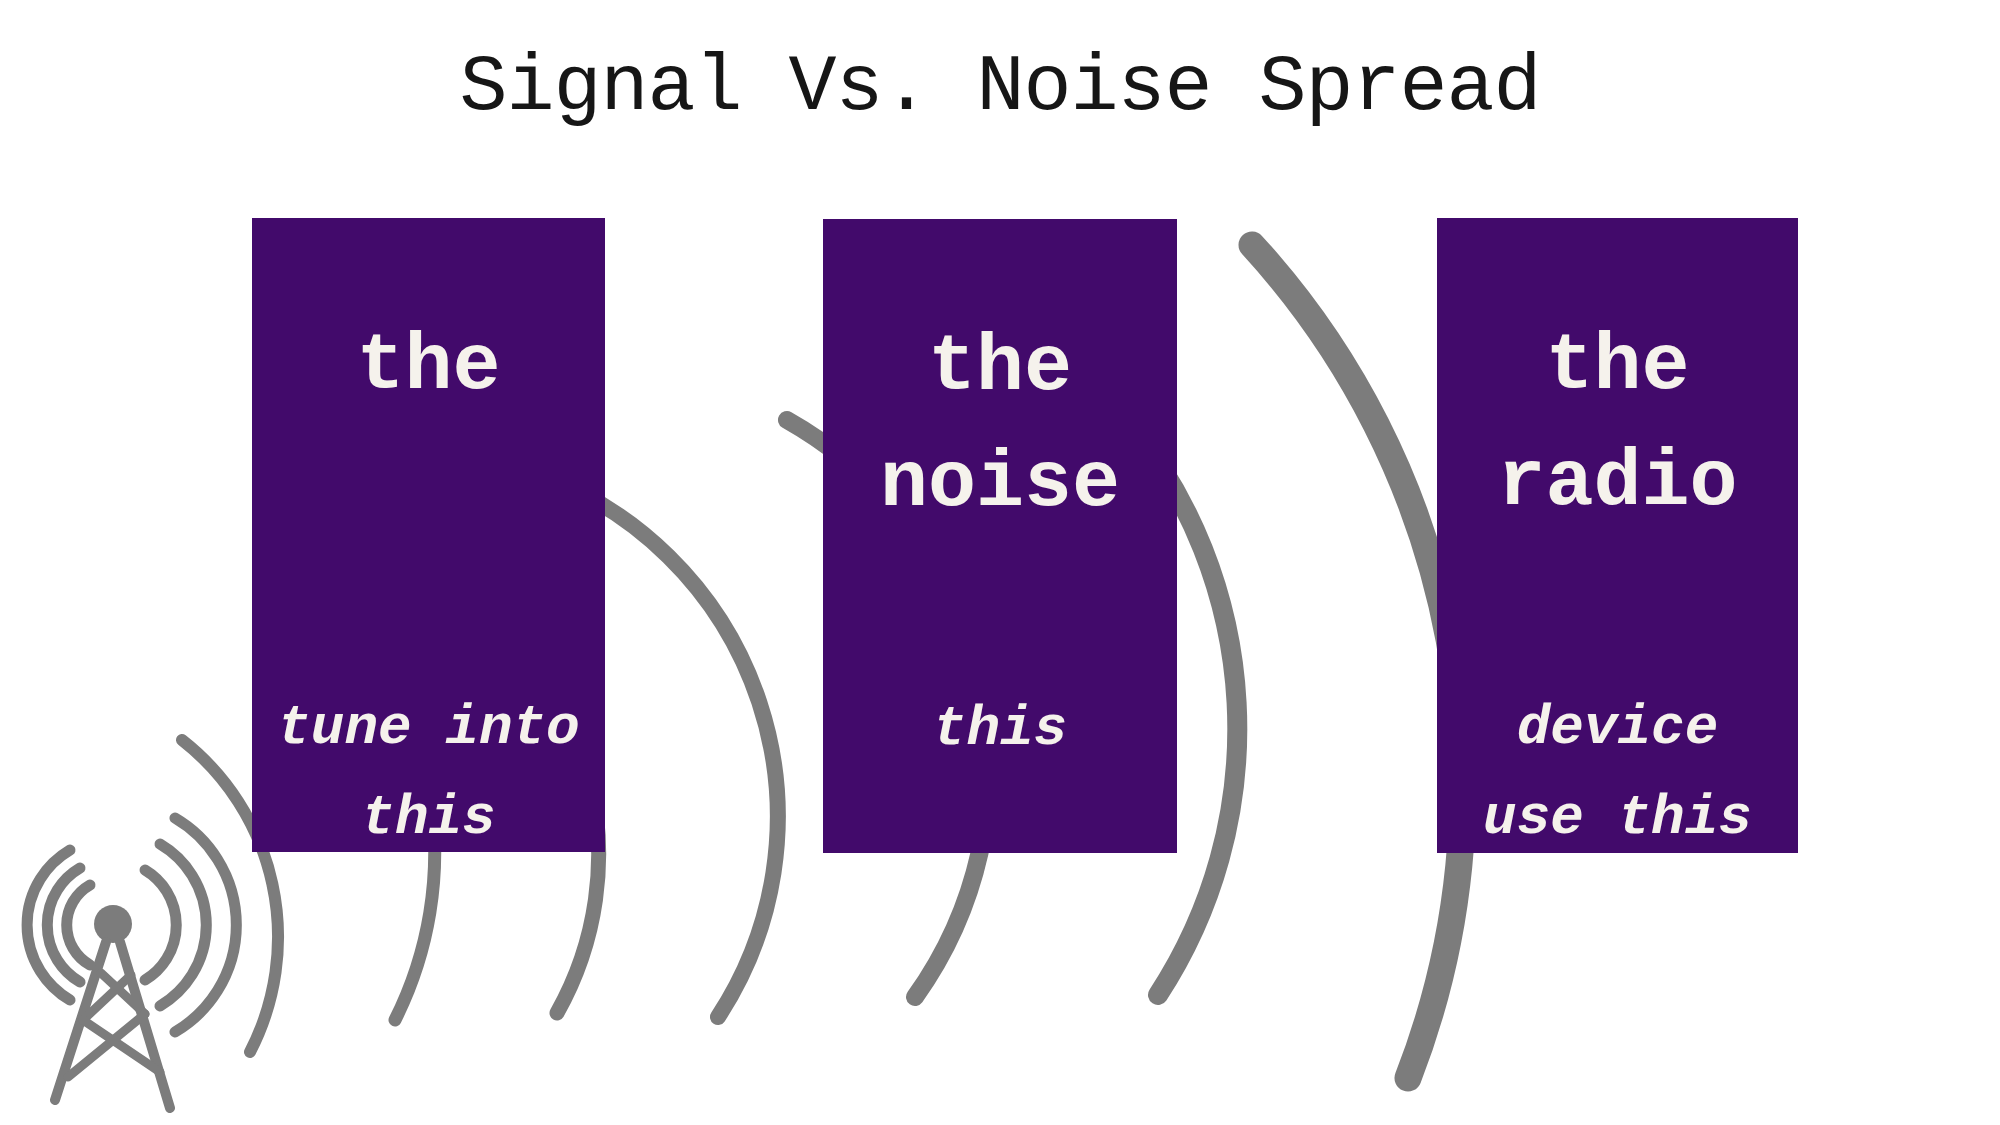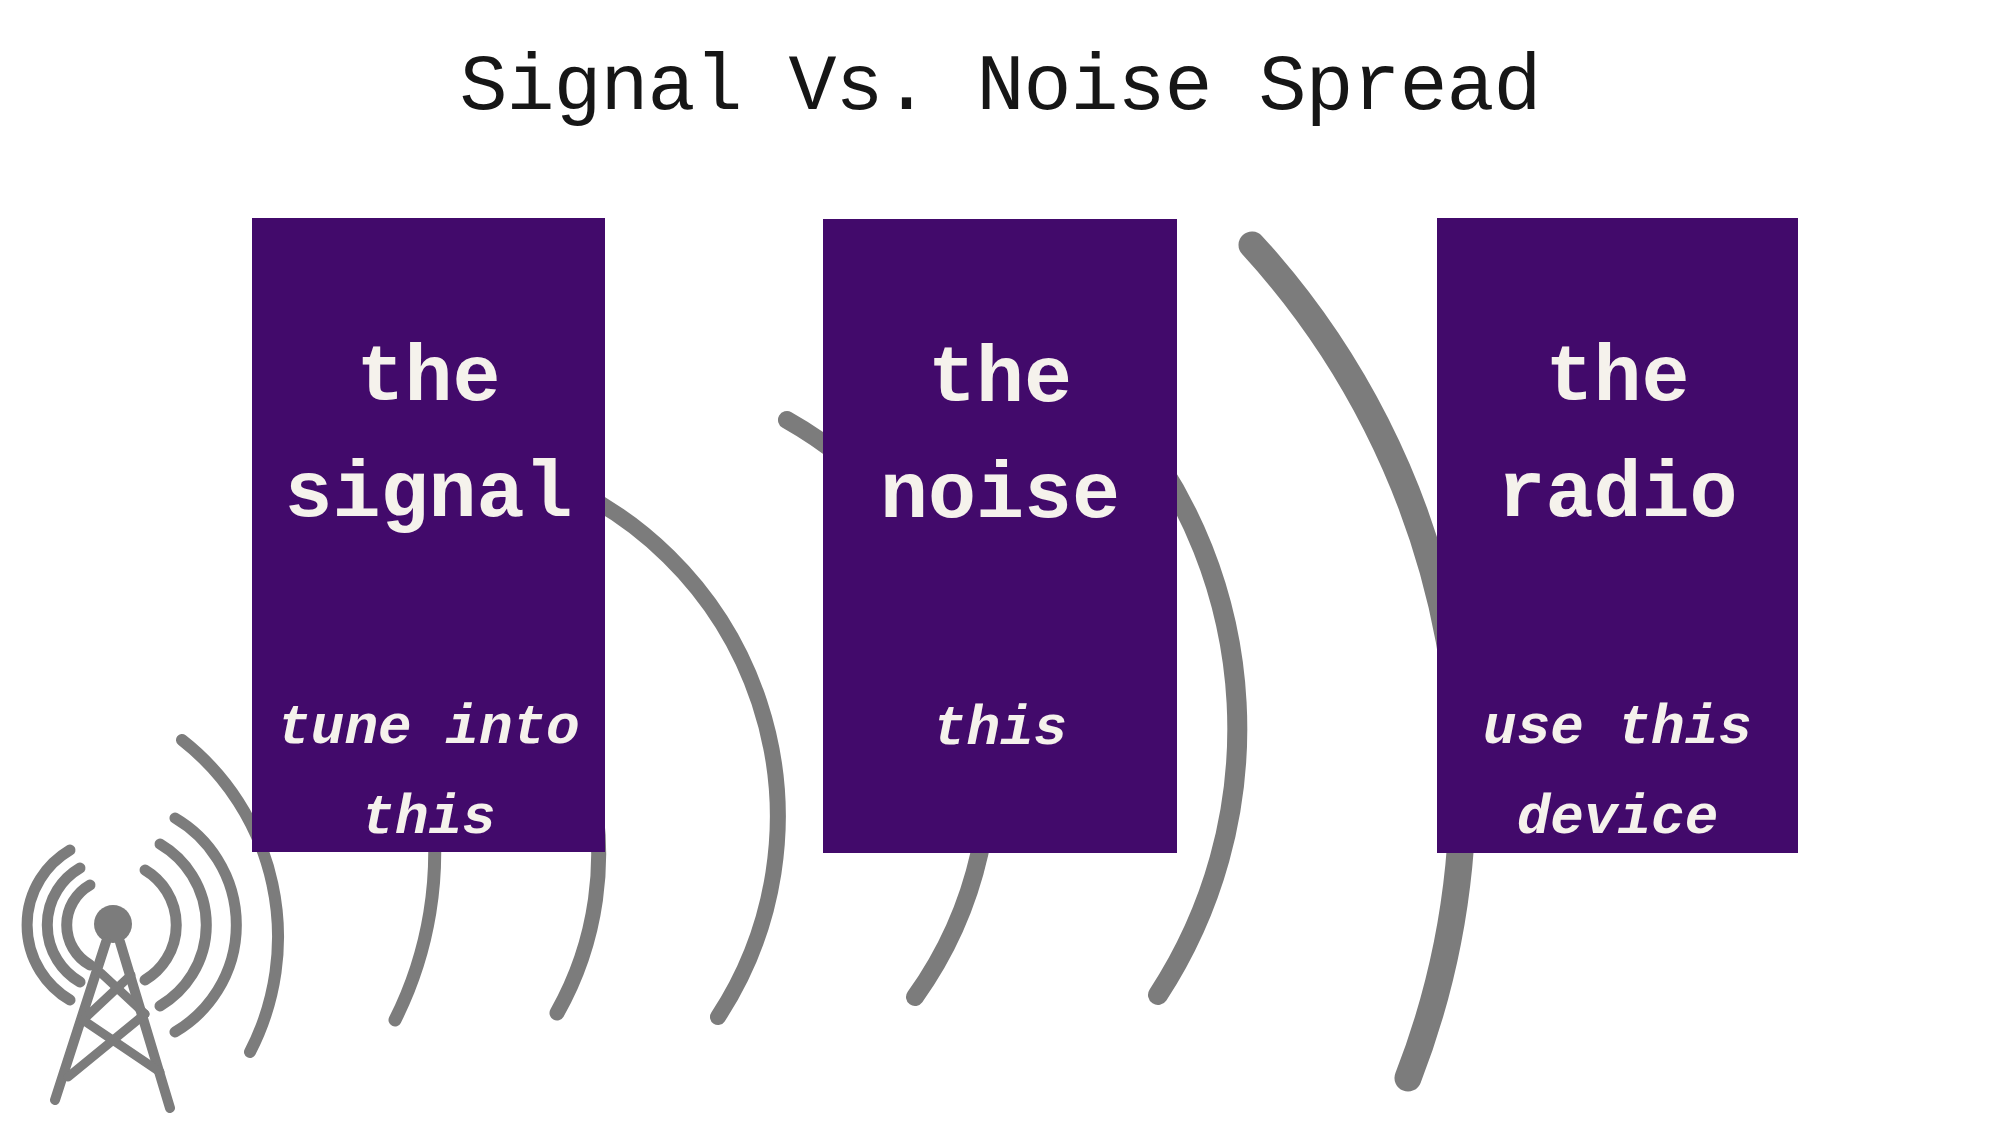--- a/index.html
+++ b/index.html
@@ -51,21 +51,21 @@
     z-index: 2;
     color: var(--box-text-white, #f5f2ec);
     text-align: center;
   }
   .card-1 { left: 252px;  top: 218px; width: 353px; height: 634px; }
   .card-2 { left: 823px;  top: 219px; width: 354px; height: 634px; }
   .card-3 { left: 1437px; top: 218px; width: 361px; height: 635px; }
   .name-group {
     position: absolute;
     left: 0; right: 0;
-    top: 103px;
+    top: 91px;
     font-size: 80px;
     font-weight: bold;
     line-height: 116px;
     white-space: nowrap;
   }
   .action-group {
     position: absolute;
     left: 0; right: 0;
     top: 465px;
     font-size: 56px;
@@ -107,21 +107,20 @@
     <path class="wave" stroke-width="18" d="M 787 420 A 397 397 0 0 1 915 997"></path>
     <path class="wave" stroke-width="20" d="M 1127 420 A 487 487 0 0 1 1158 995"></path>
     <path class="wave" stroke-width="27" d="M 1252 245 A 802 802 0 0 1 1408 1078"></path>
   </svg>
 
   <div class="page-title">Signal Vs. Noise Spread</div>
 
   <div class="card card-1">
     <div class="name-group">
       <div>the</div>
-      <div>signal</div>
     </div>
     <div class="action-group">
       <div>tune into</div>
       <div>this</div>
     </div>
   </div>
 
   <div class="card card-2">
     <div class="name-group">
       <div>the</div>
@@ -131,18 +130,18 @@
       <div>this</div>
     </div>
   </div>
 
   <div class="card card-3">
     <div class="name-group">
       <div>the</div>
       <div>radio</div>
     </div>
     <div class="action-group">
+      <div>device</div>
       <div>use this</div>
-      <div>device</div>
     </div>
   </div>
 
 </div>
 
 </body></html>

